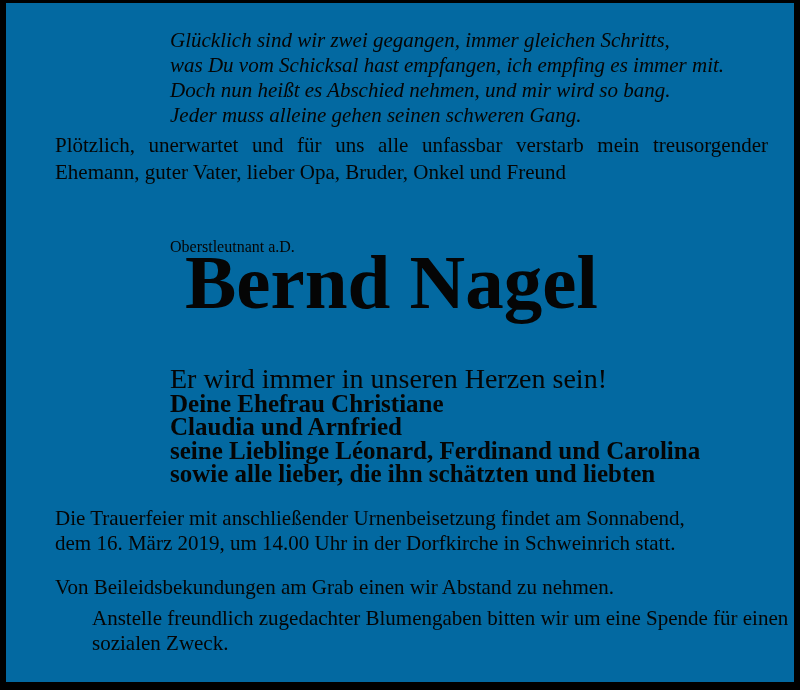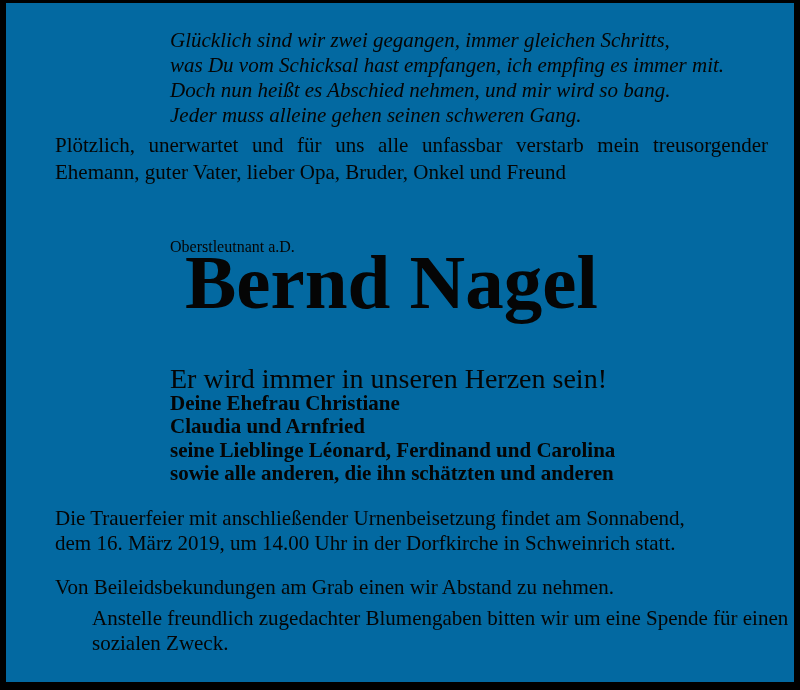--- a/index.html
+++ b/index.html
@@ -68,21 +68,21 @@
 
   .farewell {
     left: 164px; top: 363px;
     font-size: 28px;
     line-height: 25px;
     white-space: nowrap;
   }
 
   .mourners {
     left: 164px; top: 389px;
-    font-size: 21px;
+    font-size: 25px;
     line-height: 23.3px;
     font-weight: bold;
     white-space: nowrap;
   }
 
   .service {
     left: 49px; top: 503px;
     width: 713px;
     font-size: 21px;
     line-height: 24.5px;
@@ -124,21 +124,21 @@
 
   <h1 class="block name">Bernd Nagel</h1>
 
 
   <div class="block farewell">Er wird immer in unseren Herzen sein!</div>
 
   <div class="block mourners">
     <div>Deine Ehefrau Christiane</div>
     <div>Claudia und Arnfried</div>
     <div>seine Lieblinge Léonard, Ferdinand und Carolina</div>
-    <div>sowie alle anderen, die ihn schätzten und anderen</div>
+    <div>sowie alle lieber, die ihn schätzten und liebten</div>
   </div>
 
   <div class="block service">
     <div>Die Trauerfeier mit anschließender Urnenbeisetzung findet am Sonnabend,</div>
     <div>dem 16. März 2019, um 14.00 Uhr in der Dorfkirche in Schweinrich statt.</div>
   </div>
 
   <div class="block condolence">Von Beileidsbekundungen am Grab einen wir Abstand zu nehmen.</div>
 
   <div class="block donation">

